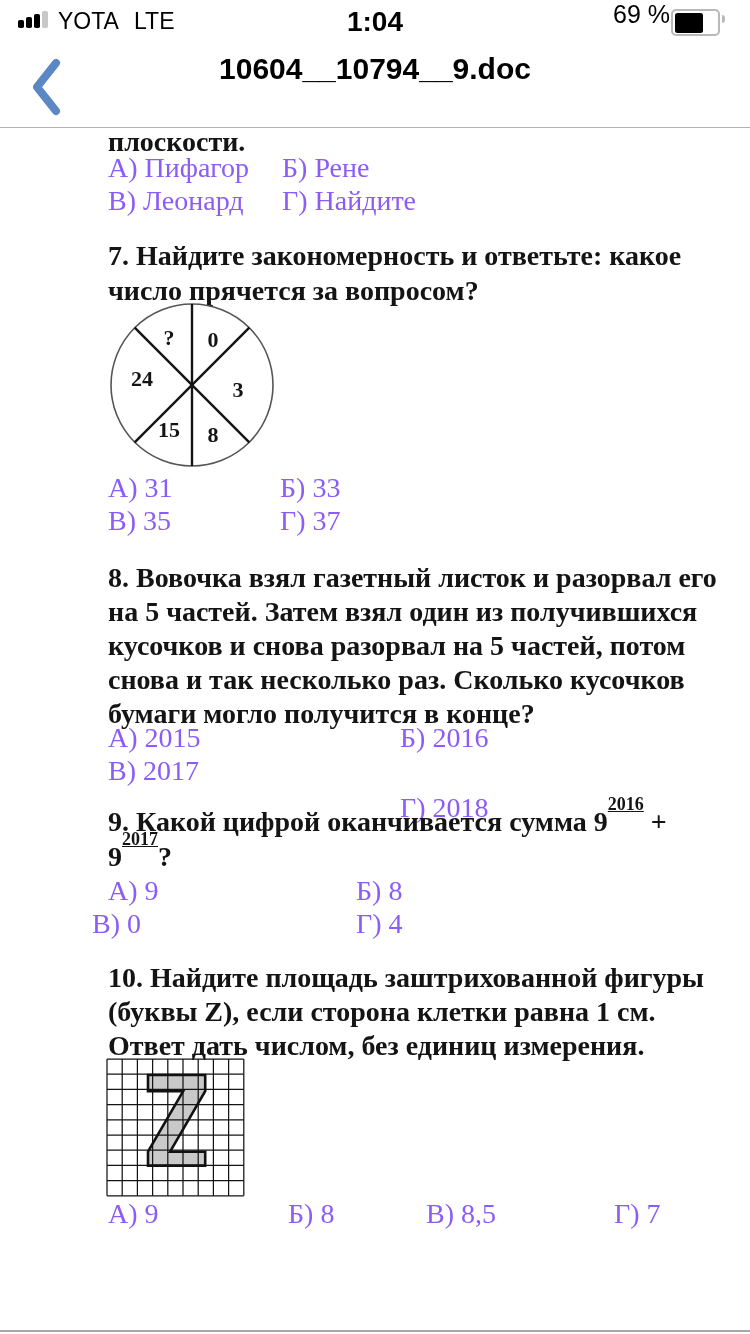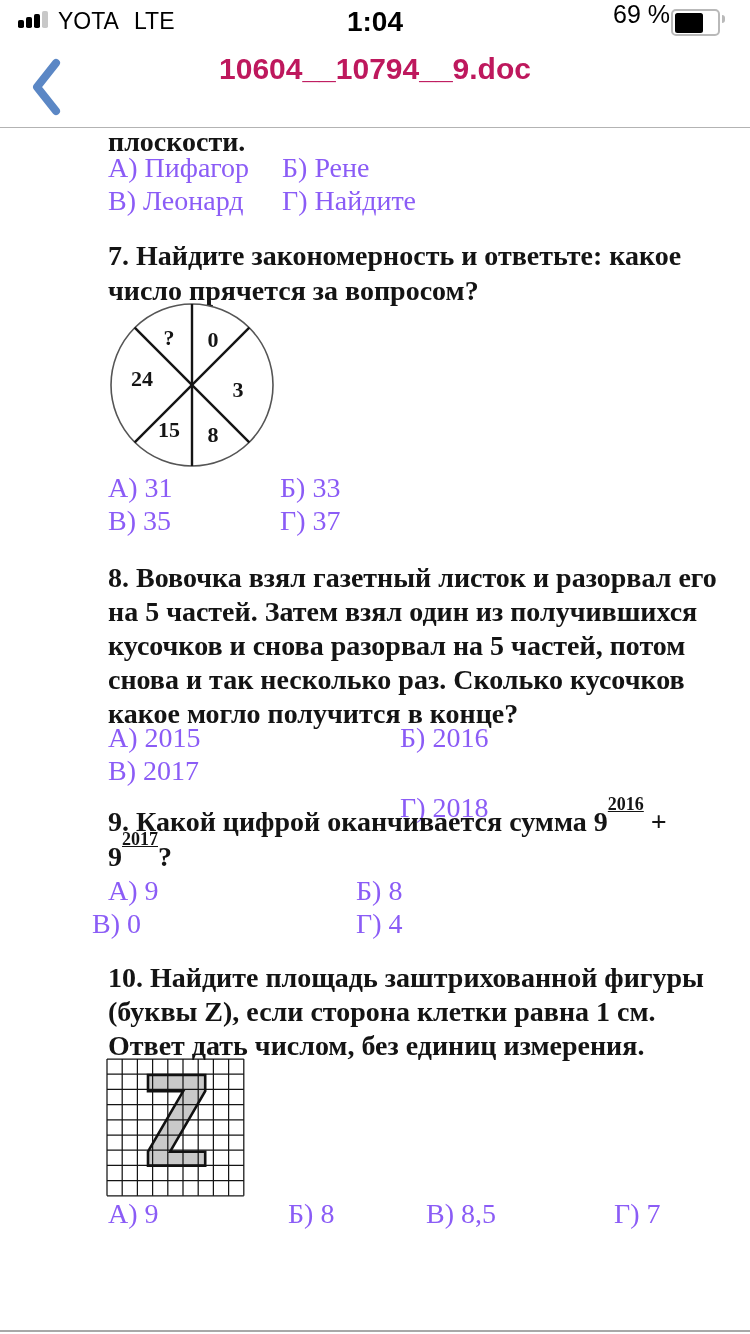--- a/index.html
+++ b/index.html
@@ -15,21 +15,21 @@
         font-size:28px;font-weight:600;color:#000;}
   .batt-label{position:absolute;top:0;right:80px;font-size:25px;color:#000;}
   .battery{position:absolute;top:9px;right:30px;width:42px;height:20px;
            border:2px solid #b9b9b9;border-radius:5px;padding:1.5px;}
   .battery .fill{height:100%;background:#000;border-radius:2.5px;width:69%;}
   .batt-tip{position:absolute;top:15px;right:25px;width:3px;height:8px;
             background:#b9b9b9;border-radius:0 3px 3px 0;}
 
   
   .hdr-title{position:absolute;left:80px;right:80px;top:52px;text-align:center;
-             font-size:30px;font-weight:700;color:#be185d;white-space:nowrap;}
+             font-size:30px;font-weight:700;color:#000000;white-space:nowrap;}
   .hdr-sub{position:absolute;left:80px;right:80px;top:92px;text-align:center;
            font-size:21px;color:#3d3d3d;}
   .back{position:absolute;left:30px;top:58px;width:36px;height:58px;cursor:pointer;}
   .hdr-divider{position:absolute;left:0;top:127px;width:750px;height:1px;background:#b3b3b3;}
 
   
   .doc-line{position:absolute;left:108px;white-space:nowrap;
             font-family:"Liberation Serif",serif;font-size:28px;color:#141414;}
   .b{font-weight:bold;}
   .doc-ans{position:absolute;white-space:nowrap;
@@ -97,21 +97,21 @@
 
     <span class="doc-ans" style="left:108px;top:472px">А) 31</span>
     <span class="doc-ans" style="left:280px;top:472px">Б) 33</span>
     <span class="doc-ans" style="left:108px;top:505px">В) 35</span>
     <span class="doc-ans" style="left:280px;top:505px">Г) 37</span>
 
     <div class="doc-line b" style="top:562px">8. Вовочка взял газетный листок и разорвал его</div>
     <div class="doc-line b" style="top:596px">на 5 частей. Затем взял один из получившихся</div>
     <div class="doc-line b" style="top:630px">кусочков и снова разорвал на 5 частей, потом</div>
     <div class="doc-line b" style="top:664px">снова и так несколько раз. Сколько кусочков</div>
-    <div class="doc-line b" style="top:698px">какое могло получится в конце?</div>
+    <div class="doc-line b" style="top:698px">бумаги могло получится в конце?</div>
 
     <span class="doc-ans" style="left:108px;top:722px">А) 2015</span>
     <span class="doc-ans" style="left:400px;top:722px">Б) 2016</span>
     <span class="doc-ans" style="left:108px;top:755px">В) 2017</span>
     <span class="doc-ans" style="left:400px;top:792px">Г) 2018</span>
 
     <div class="doc-line b" style="top:805px"><span>9. Какой цифрой оканчивается сумма 9</span><sup class="e">2016</sup><span> +</span></div>
     <div class="doc-line b" style="top:840px"><span>9</span><sup class="e">2017</sup><span>?</span></div>
 
     <span class="doc-ans" style="left:108px;top:875px">А) 9</span>

